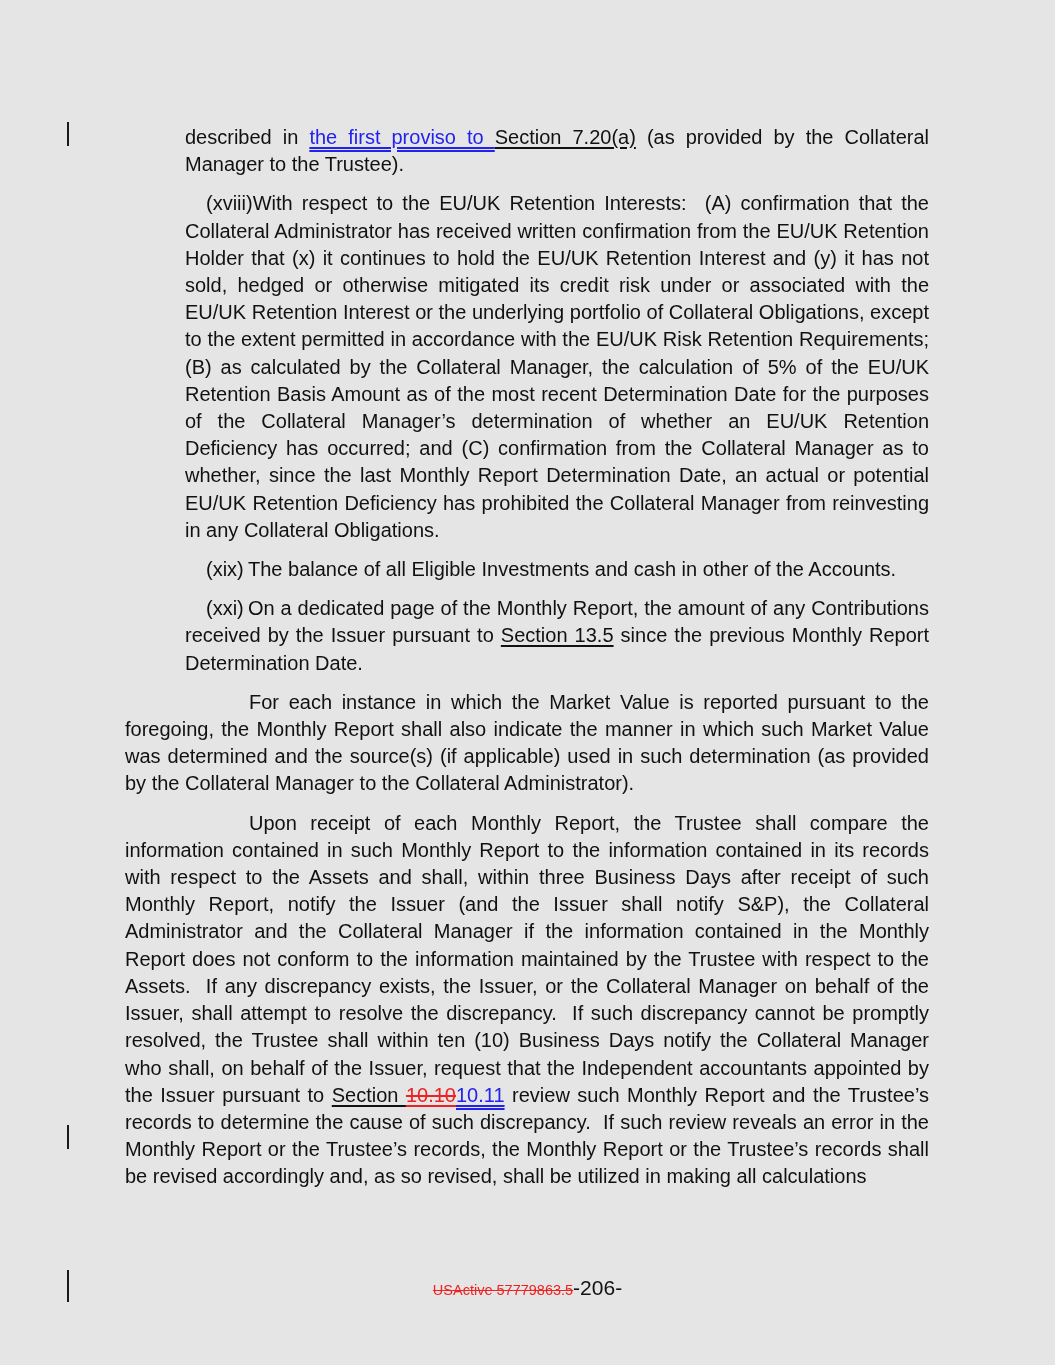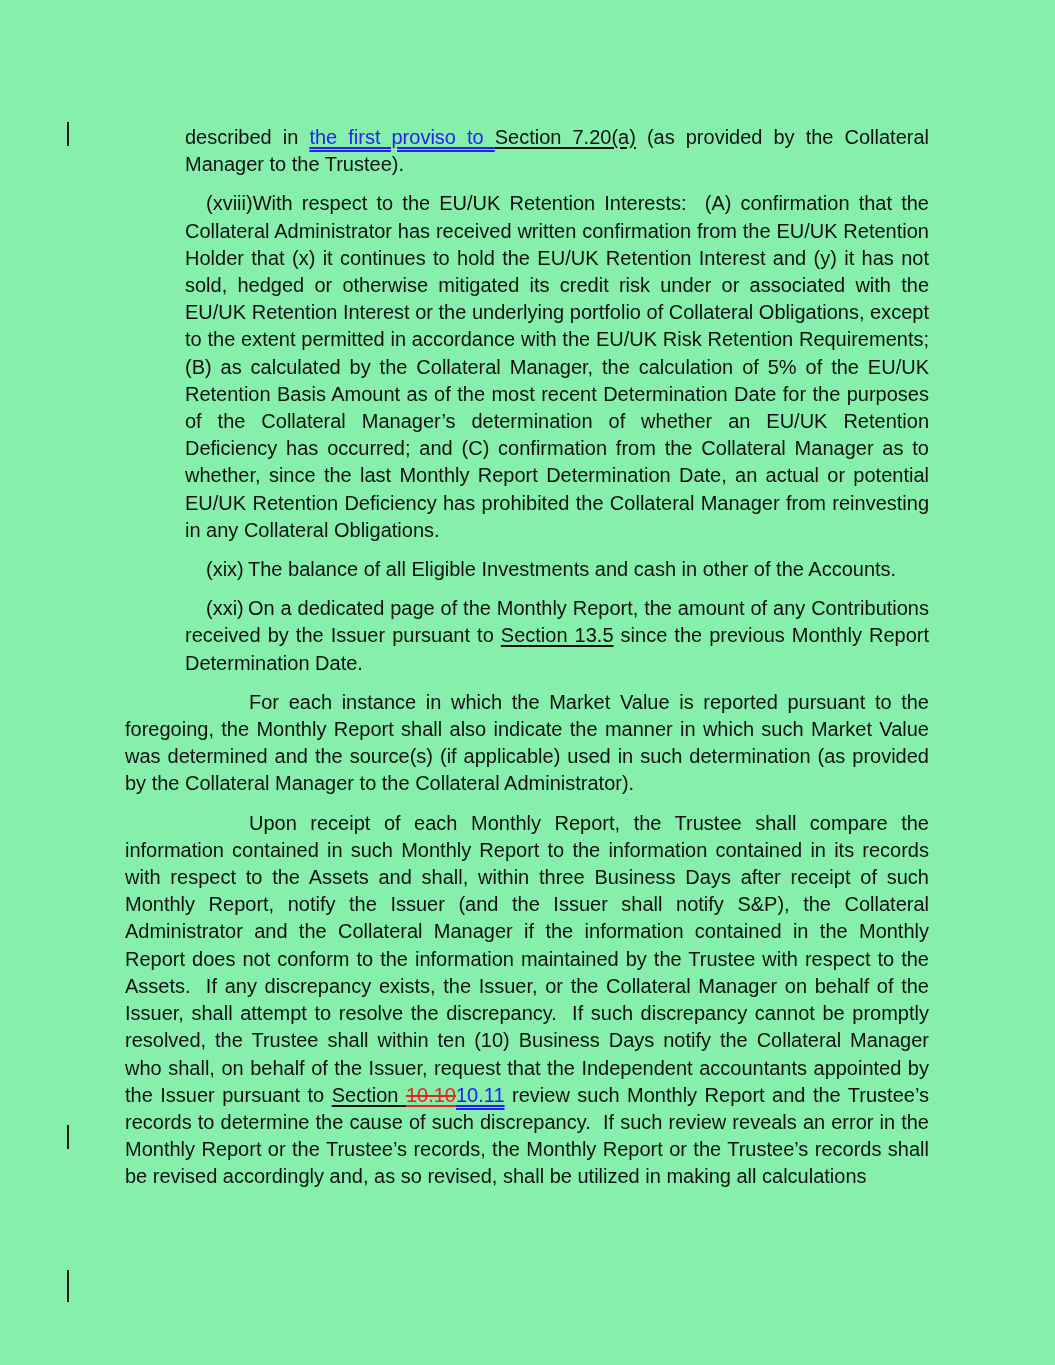--- a/index.html
+++ b/index.html
@@ -4,21 +4,21 @@
 <style>
   html, body {
     margin: 0;
     padding: 0;
     background: #ffffff;
   }
   .page {
     position: relative;
     width: 1055px;
     height: 1365px;
-    background: #86efac;
+    background: #e5e5e5;
     font-family: "Liberation Sans", "DejaVu Sans", sans-serif;
     color: #111111;
     overflow: hidden;
   }
   .content {
     position: absolute;
     left: 125px;
     top: 124px;
     width: 804px;
     font-size: 20px;
@@ -92,14 +92,15 @@
 
   <div class="content">
       <p class="para cont"><span class="run-normal">described in </span><span class="run-ins">the first proviso to </span><span class="run-link">Section 7.20(a)</span><span class="run-normal"> (as provided by the Collateral Manager to the Trustee).</span></p>
       <p class="para item"><span class="inum">(xviii)</span><span class="run-normal">With respect to the EU/UK Retention Interests:&nbsp; (A) confirmation that the Collateral Administrator has received written confirmation from the EU/UK Retention Holder that (x) it continues to hold the EU/UK Retention Interest and (y) it has not sold, hedged or otherwise mitigated its credit risk under or associated with the EU/UK Retention Interest or the underlying portfolio of Collateral Obligations, except to the extent permitted in accordance with the EU/UK Risk Retention Requirements; (B) as calculated by the Collateral Manager, the calculation of 5% of the EU/UK Retention Basis Amount as of the most recent Determination Date for the purposes of the Collateral Manager’s determination of whether an EU/UK Retention Deficiency has occurred; and (C) confirmation from the Collateral Manager as to whether, since the last Monthly Report Determination Date, an actual or potential EU/UK Retention Deficiency has prohibited the Collateral Manager from reinvesting in any Collateral Obligations.</span></p>
       <p class="para item"><span class="inum">(xix)</span><span class="run-normal">The balance of all Eligible Investments and cash in other of the Accounts.</span></p>
       <p class="para item"><span class="inum">(xxi)</span><span class="run-normal">On a dedicated page of the Monthly Report, the amount of any Contributions received by the Issuer pursuant to </span><span class="run-link">Section 13.5</span><span class="run-normal"> since the previous Monthly Report Determination Date.</span></p>
       <p class="para body"><span class="run-normal">For each instance in which the Market Value is reported pursuant to the foregoing, the Monthly Report shall also indicate the manner in which such Market Value was determined and the source(s) (if applicable) used in such determination (as provided by the Collateral Manager to the Collateral Administrator).</span></p>
       <p class="para body"><span class="run-normal">Upon receipt of each Monthly Report, the Trustee shall compare the information contained in such Monthly Report to the information contained in its records with respect to the Assets and shall, within three Business Days after receipt of such Monthly Report, notify the Issuer (and the Issuer shall notify S&amp;P), the Collateral Administrator and the Collateral Manager if the information contained in the Monthly Report does not conform to the information maintained by the Trustee with respect to the Assets.&nbsp; If any discrepancy exists, the Issuer, or the Collateral Manager on behalf of the Issuer, shall attempt to resolve the discrepancy.&nbsp; If such discrepancy cannot be promptly resolved, the Trustee shall within ten (10) Business Days notify the Collateral Manager who shall, on behalf of the Issuer, request that the Independent accountants appointed by the Issuer pursuant to </span><span class="run-link">Section </span><span class="run-del">10.10</span><span class="run-ins">10.11</span><span class="run-normal"> review such Monthly Report and the Trustee’s records to determine the cause of such discrepancy.&nbsp; If such review reveals an error in the Monthly Report or the Trustee’s records, the Monthly Report or the Trustee’s records shall be revised accordingly and, as so revised, shall be utilized in making all calculations</span></p>
     </div>
 
+  <div class="footer"><span class="fileref">USActive 57779863.5</span><span class="pagenum">-206-</span></div>
 
 </div>
 
 </body></html>

